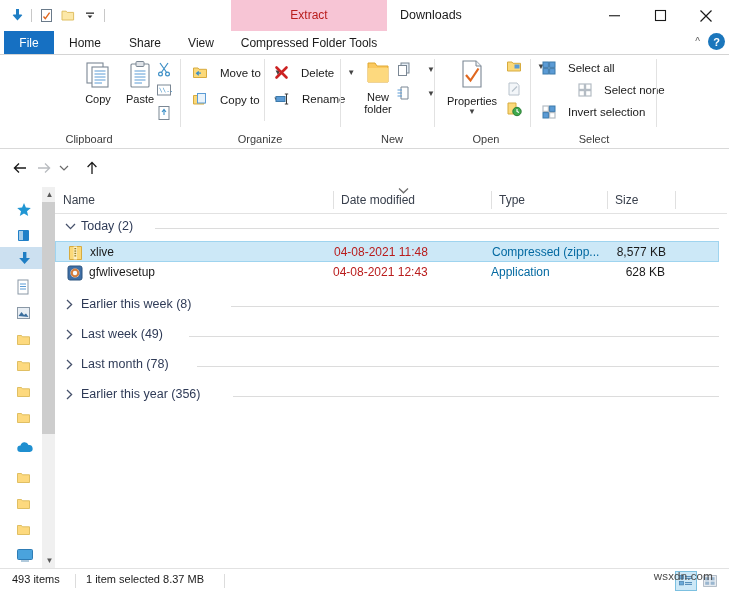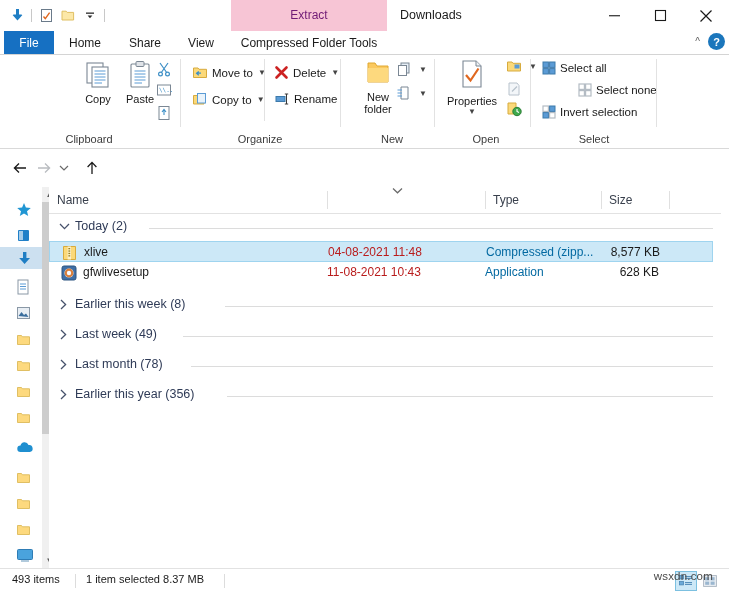--- a/index.html
+++ b/index.html
@@ -11,21 +11,21 @@
   }
   .win{position:relative;width:729px;height:593px;background:#fff;overflow:hidden;}
 
   
   .titlebar{position:absolute;left:0;top:0;width:729px;height:31px;background:#ffffff;}
   .qat{position:absolute;left:6px;top:3px;height:24px;display:flex;align-items:center;gap:0px;}
   .qat-ic{width:22px;height:22px;display:flex;align-items:center;justify-content:center;}
   .qat-sep{width:1px;height:13px;background:#c8c8c8;margin:0 3px;}
 
   .ctx-tabhead{position:absolute;left:231px;top:0px;width:156px;height:31px;background:#f7c5d5;}
-  .ctx-tabhead span{display:block;text-align:center;line-height:31px;font-size:12px;color:#701a75;}
+  .ctx-tabhead span{display:block;text-align:center;line-height:31px;font-size:12px;color:#b91c1c;}
 
   .wtitle{position:absolute;left:400px;top:0;height:31px;line-height:31px;font-size:12.5px;color:#1a1a1a;}
 
   .wbtns{position:absolute;right:0;top:0;height:31px;display:flex;}
   .wbtn{width:46px;height:31px;display:flex;align-items:center;justify-content:center;}
   .wbtn svg{display:block;}
 
   
   .tabstrip{position:absolute;left:0;top:31px;width:729px;height:24px;background:#ffffff;}
   .tab{position:absolute;top:0;height:24px;line-height:24px;text-align:center;font-size:12px;color:#1c1c1c;}
@@ -41,21 +41,21 @@
   
   .ribbon{position:absolute;left:0;top:55px;width:729px;height:93px;background:#ffffff;border-bottom:1px solid #d9d9d9;}
   .rgroup{position:absolute;top:0;height:92px;}
   .rgroup .glabel{position:absolute;bottom:2px;width:100%;text-align:center;font-size:11px;color:#3c3c3c;}
   .gsep{position:absolute;top:4px;width:1px;height:68px;background:#e2e2e2;}
 
   .bigbtn{position:absolute;top:4px;display:flex;flex-direction:column;align-items:center;width:60px;}
   .bigbtn .lbl{font-size:11px;color:#1a1a1a;text-align:center;line-height:12px;margin-top:2px;}
   .ico{display:flex;align-items:center;justify-content:center;}
 
-  .smbtn{position:absolute;display:flex;align-items:center;gap:4px;font-size:11.5px;color:#1a1a1a;white-space:nowrap;}
+  .smbtn{position:absolute;display:flex;align-items:center;gap:12px;font-size:11.5px;color:#1a1a1a;white-space:nowrap;}
   .smbtn .caret{font-size:8px;color:#444;margin-left:1px;}
 
   
   .navbar{position:absolute;left:0;top:149px;width:729px;height:38px;background:#ffffff;}
   .navbtn{position:absolute;top:6px;width:24px;height:26px;display:flex;align-items:center;justify-content:center;}
   .addrbox{position:absolute;left:108px;top:153px;width:368px;height:25px;border:1px solid #b0b0b0;background:#fff;
            display:flex;align-items:center;}
   .crumb{font-size:12px;color:#1a1a1a;white-space:nowrap;}
   .crumb-sep{color:#666;font-size:10px;margin:0 5px;}
   .addr-caret{position:absolute;right:8px;top:7px;font-size:9px;color:#444;}
@@ -69,21 +69,21 @@
   .navpane{position:absolute;left:0;top:0;width:42px;height:381px;background:#fff;overflow:hidden;}
   .np-item{position:absolute;left:16px;width:26px;height:17px;display:flex;align-items:center;}
   .np-sel{position:absolute;left:0;width:42px;height:22px;background:#cce0f0;}
 
   .np-scroll{position:absolute;left:42px;top:0;width:15px;height:381px;background:#f0f0f0;}
   .np-scroll .arrowup,.np-scroll .arrowdn{position:absolute;left:0;width:15px;height:15px;display:flex;align-items:center;justify-content:center;color:#5a5a5a;font-size:8px;}
   .np-scroll .arrowup{top:0;}
   .np-scroll .arrowdn{bottom:0;}
   .np-thumb{position:absolute;left:0;top:15px;width:15px;height:232px;background:#cdcdcd;}
 
-  .listpane{position:absolute;left:49px;top:0;width:563px;height:381px;background:#fff;}
+  .listpane{position:absolute;left:55px;top:0;width:563px;height:381px;background:#fff;}
 
   .colhdr{position:absolute;left:0;top:0;width:672px;height:26px;background:#fff;border-bottom:1px solid #e2e2e2;}
   .col{position:absolute;top:0;height:26px;line-height:26px;font-size:12px;color:#39404d;padding-left:8px;box-sizing:border-box;}
   .colsep{position:absolute;top:4px;width:1px;height:18px;background:#e0e0e0;}
   .sortmark{position:absolute;top:-1px;font-size:9px;color:#6a6a6a;}
 
   .grp{position:absolute;left:0;width:672px;height:26px;}
   .grp .chev{position:absolute;left:10px;top:6px;font-size:11px;color:#46516b;}
   .grp .gtext{position:absolute;left:26px;top:4px;font-size:12.5px;color:#2f3b57;white-space:nowrap;}
   .grp .gline{position:absolute;top:13px;height:1px;background:#dcdcdc;right:8px;}
@@ -558,20 +558,21 @@
       <div class="arrowup">▲</div>
       <div class="np-thumb"></div>
       <div class="arrowdn">▼</div>
     </div>
 
     <div class="listpane">
 
       <div class="colhdr">
         <div class="col" style="left:0;width:278px;">Name</div>
         <div class="colsep" style="left:278px;"></div>
+        <div class="col" style="left:278px;width:158px;">Date modified</div>
         <div class="sortmark" style="left:343px;">
           <svg width="11" height="7" viewBox="0 0 11 7">
               <path d="M1 1.5 L5.5 5.8 L10 1.5" stroke="#6a6a6a" stroke-width="1.2" fill="none"></path>
             </svg>
         </div>
         <div class="colsep" style="left:436px;"></div>
         <div class="col" style="left:436px;width:116px;">Type</div>
         <div class="colsep" style="left:552px;"></div>
         <div class="col" style="left:552px;width:68px;">Size</div>
         <div class="colsep" style="left:620px;"></div>
@@ -609,21 +610,21 @@
       <div class="row" style="top:75px;">
         <span class="rico">
           <svg width="16" height="16" viewBox="0 0 16 16">
             <rect x="1" y="1" width="14" height="14" rx="2" fill="#3f6fa6" stroke="#2c5480" stroke-width="1"></rect>
             <circle cx="8" cy="8" r="4.6" fill="#e9f2fa"></circle>
             <path d="M8 3.6 a4.4 4.4 0 0 1 0 8.8 a4.4 4.4 0 0 1 0 -8.8" fill="#d46a1a" opacity=".85"></path>
             <circle cx="8" cy="8" r="2.2" fill="#f7fbff"></circle>
           </svg>
         </span>
         <span class="nm">gfwlivesetup</span>
-        <span class="dt">11-08-2021 10:43</span>
+        <span class="dt">04-08-2021 12:43</span>
         <span class="tp">Application</span>
         <span class="sz">628 KB</span>
       </div>
 
       <div class="grp" style="top:106px;">
         <span class="chev">
           <svg width="9" height="11" viewBox="0 0 9 11">
               <path d="M2 1 L6.6 5.5 L2 10" stroke="#46516b" stroke-width="1.3" fill="none"></path>
             </svg>
         </span>

